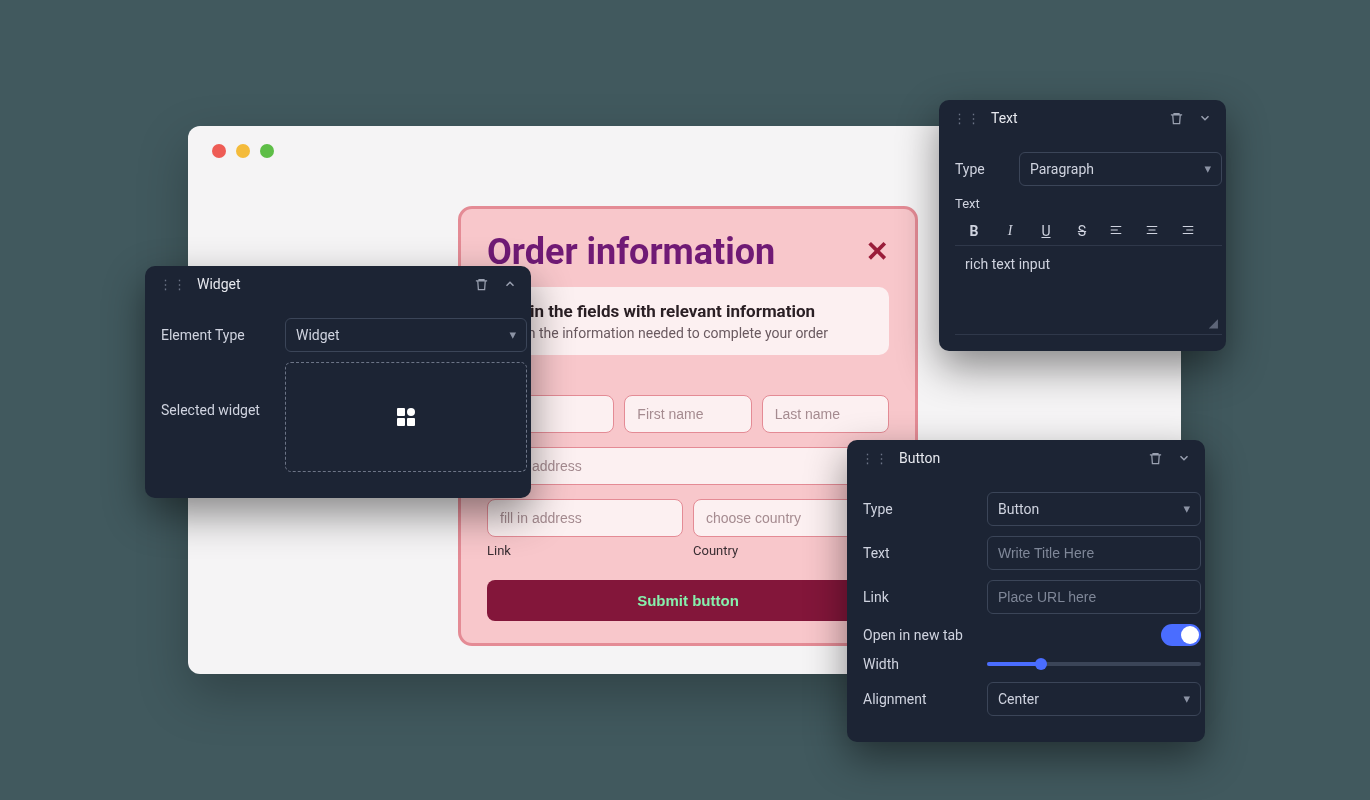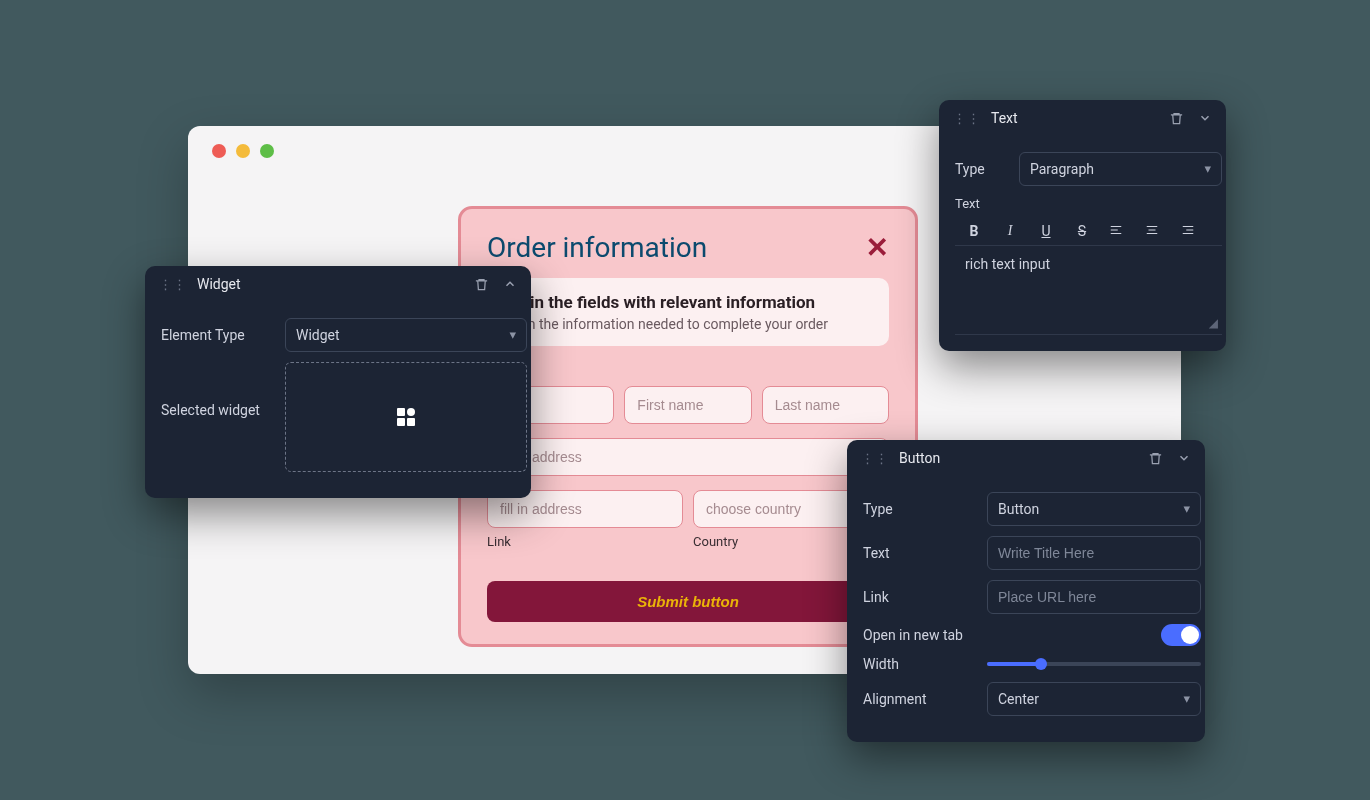--- a/index.html
+++ b/index.html
@@ -34,21 +34,21 @@
     position: absolute;
     left: 270px;
     top: 80px;
     width: 460px;
     background: #f8c7cb;
     border: 3px solid #e48b95;
     border-radius: 14px;
     padding: 22px 26px 22px 26px;
   }
   .order-top { display: flex; justify-content: space-between; align-items: center; margin-bottom: 14px; }
-  .order-title { color: #0c4a6e; font-size: 28px; font-weight: 400; }
+  .order-title { color: #701a75; font-size: 36px; font-weight: 700; }
   .order-close { color: #9a1d3a; font-size: 28px; font-weight: 700; cursor: pointer; line-height: 1; }
   .order-note {
     background: #fcf0f1;
     border-radius: 10px;
     padding: 14px 16px;
     margin-bottom: 18px;
   }
   .order-note-title { color: #2a1f24; font-weight: 700; font-size: 17px; margin-bottom: 4px; }
   .order-note-sub   { color: #6a5a60; font-size: 14px; }
   .field-label { color: #3a2e33; font-size: 14px; display: block; margin-bottom: 6px; }
@@ -59,31 +59,30 @@
     background: #fcf0f1;
     border: 1px solid #e48b95;
     border-radius: 8px;
     padding: 10px 12px;
     font-size: 14px;
     color: #3a2e33;
   }
   .text-input::placeholder { color: #a58b90; }
   .caption { color: #3a2e33; font-size: 13px; margin-top: 6px; display: block; }
   .submit {
-    margin-top: 18px;
+    margin-top: 8px;
     width: 100%;
     background: #83163a;
-    color: #eab308;
+    color: #86efac;
     border: none;
     border-radius: 8px;
     padding: 12px 0;
     font-size: 15px;
     font-weight: 600;
     cursor: pointer;
-    font-style: italic;
   }
 
   
   .panel {
     position: absolute;
     background: #1c2434;
     color: #e6e8ee;
     border-radius: 10px;
     box-shadow: 0 16px 40px rgba(0,0,0,.45);
     font-size: 14px;

